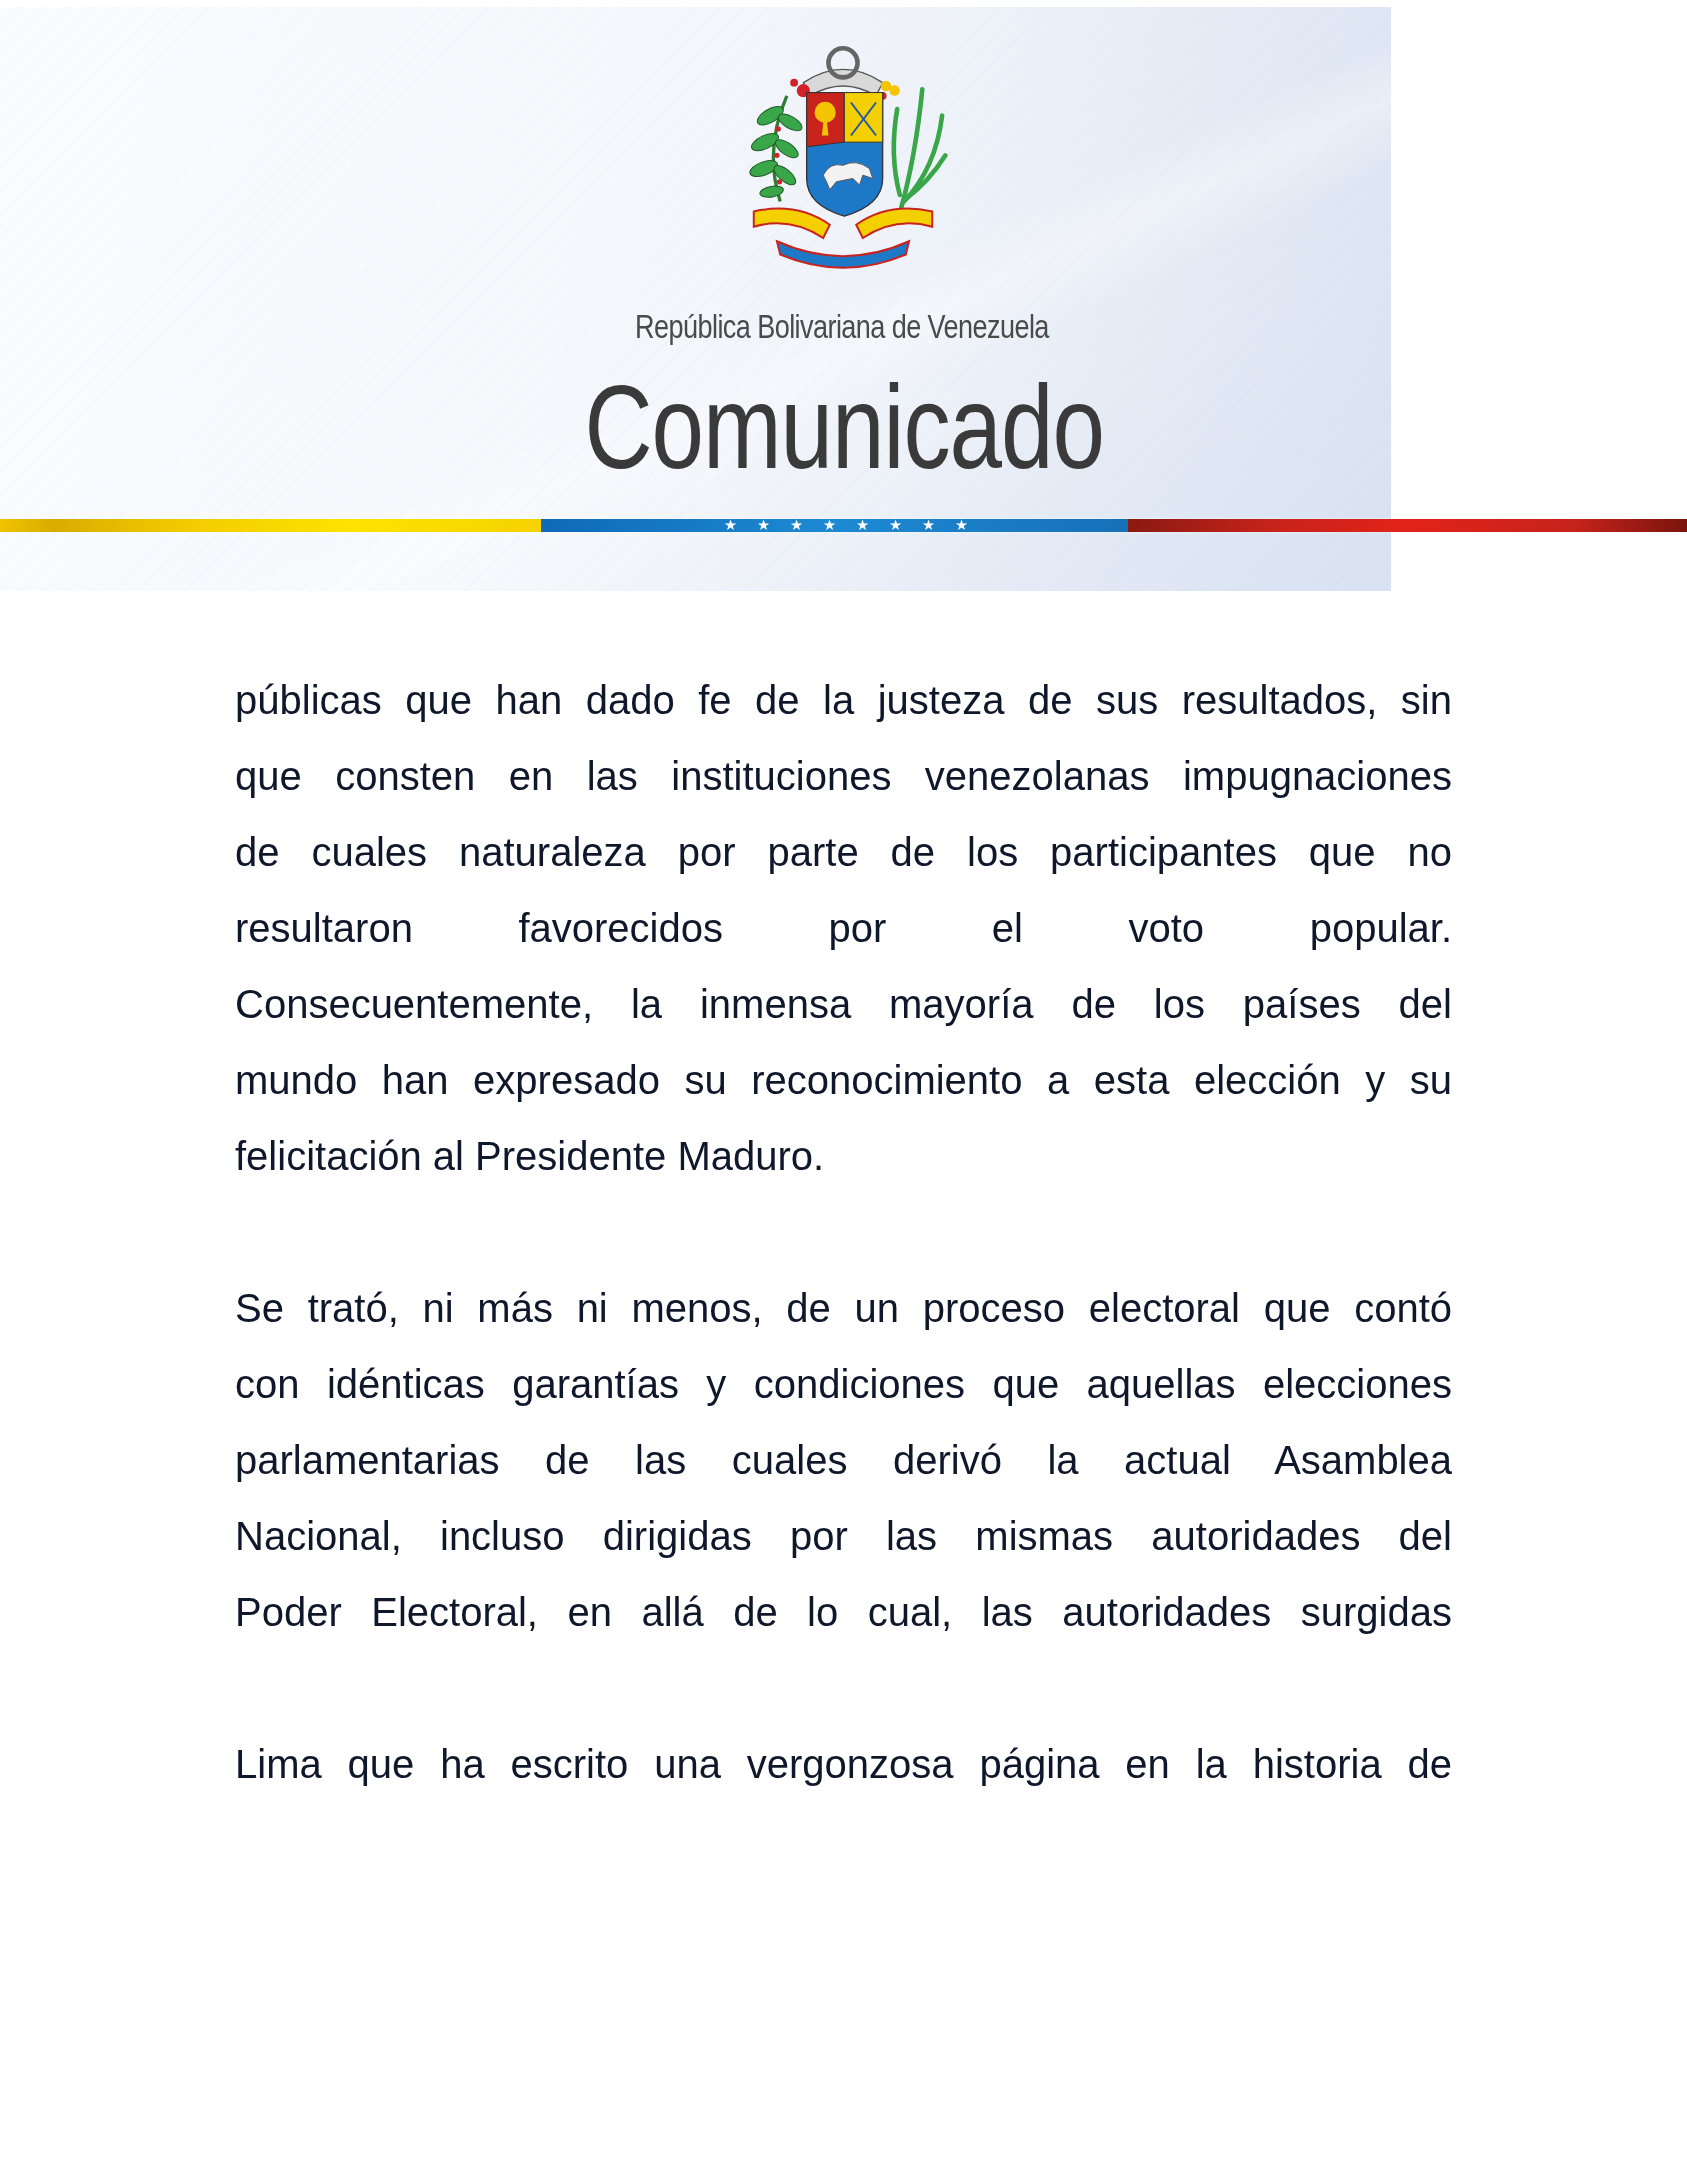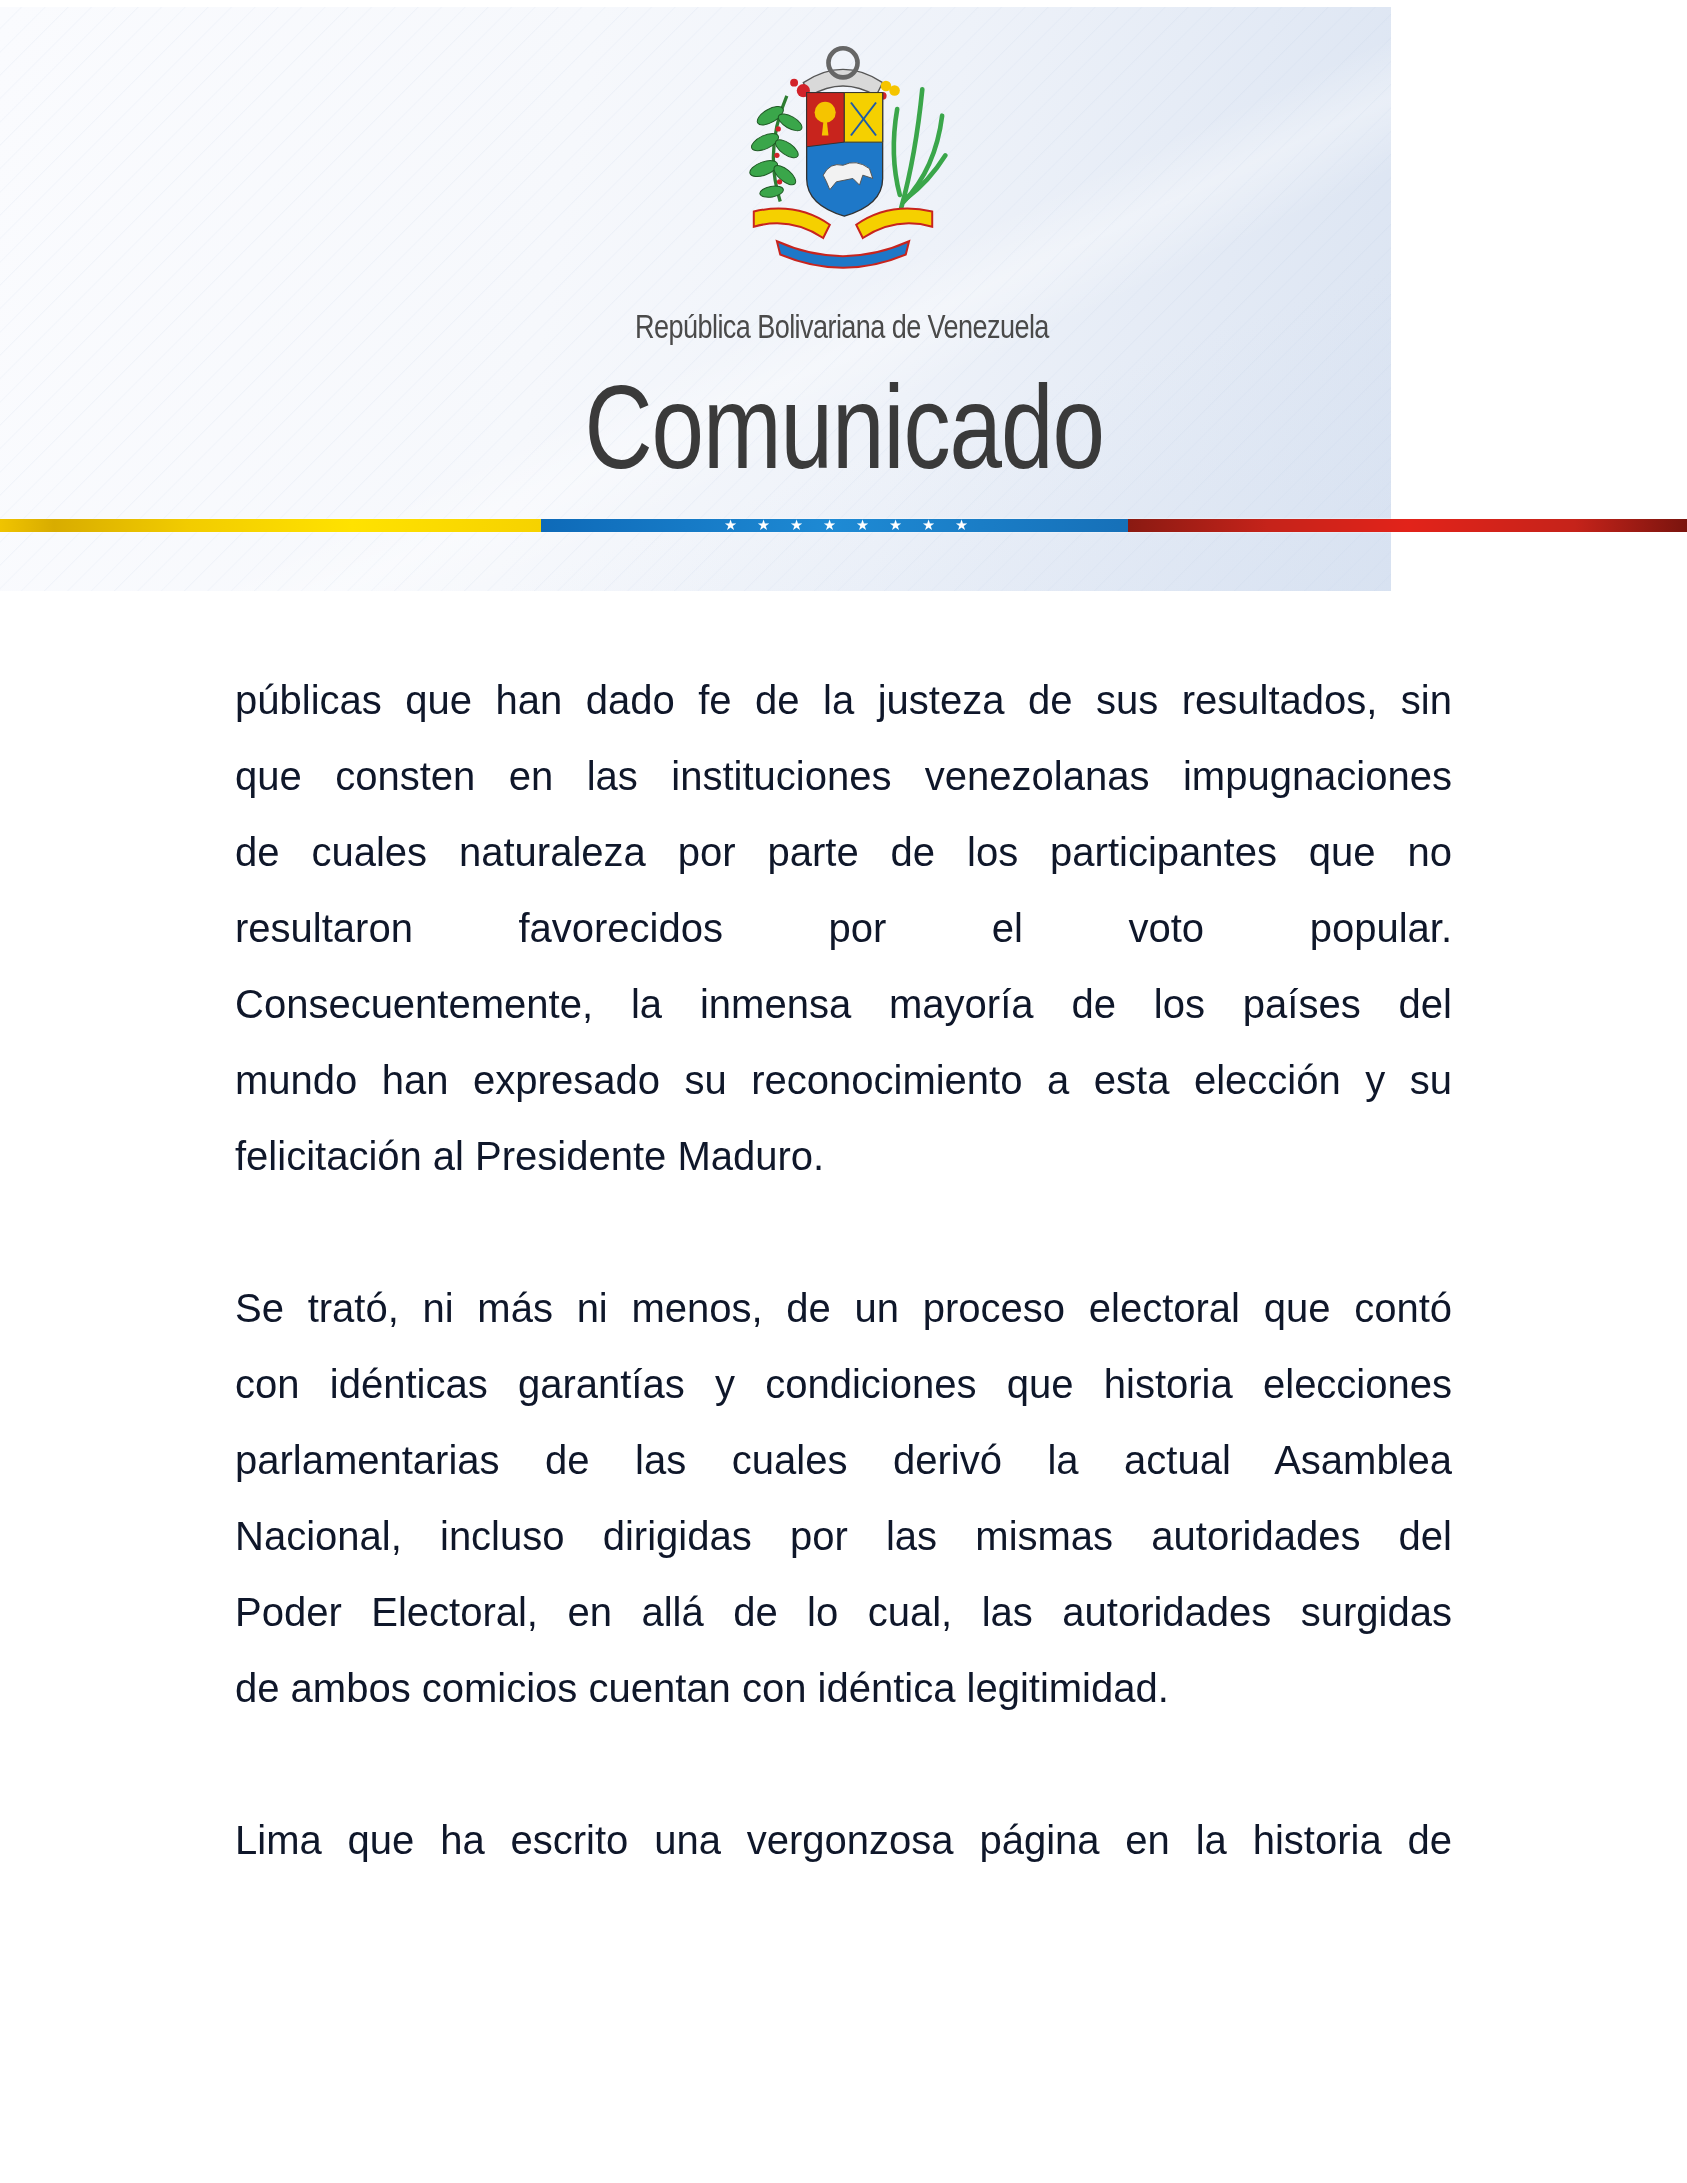--- a/index.html
+++ b/index.html
@@ -144,23 +144,22 @@
     <span class="line" style="white-space: normal; text-align-last: justify;">públicas que han dado fe de la justeza de sus resultados, sin</span>
     <span class="line" style="white-space: normal; text-align-last: justify;">que consten en las instituciones venezolanas impugnaciones</span>
     <span class="line" style="white-space: normal; text-align-last: justify;">de cuales naturaleza por parte de los participantes que no</span>
     <span class="line" style="white-space: normal; text-align-last: justify;">resultaron favorecidos por el voto popular.</span>
     <span class="line" style="white-space: normal; text-align-last: justify;">Consecuentemente, la inmensa mayoría de los países del</span>
     <span class="line" style="white-space: normal; text-align-last: justify;">mundo han expresado su reconocimiento a esta elección y su</span>
     <span class="line last">felicitación al Presidente Maduro.</span>
   </p>
   <p>
     <span class="line" style="white-space: normal; text-align-last: justify;">Se trató, ni más ni menos, de un proceso electoral que contó</span>
-    <span class="line" style="white-space: normal; text-align-last: justify;">con idénticas garantías y condiciones que historia elecciones</span>
+    <span class="line" style="white-space: normal; text-align-last: justify;">con idénticas garantías y condiciones que aquellas elecciones</span>
     <span class="line" style="white-space: normal; text-align-last: justify;">parlamentarias de las cuales derivó la actual Asamblea</span>
     <span class="line" style="white-space: normal; text-align-last: justify;">Nacional, incluso dirigidas por las mismas autoridades del</span>
     <span class="line" style="white-space: normal; text-align-last: justify;">Poder Electoral, en allá de lo cual, las autoridades surgidas</span>
-    <span class="line last">de ambos comicios cuentan con idéntica legitimidad.</span>
   </p>
   <p>
     <span class="line" style="white-space: normal; text-align-last: justify;">Lima que ha escrito una vergonzosa página en la historia de</span>
   </p>
 </div>
 
 
 </body></html>

